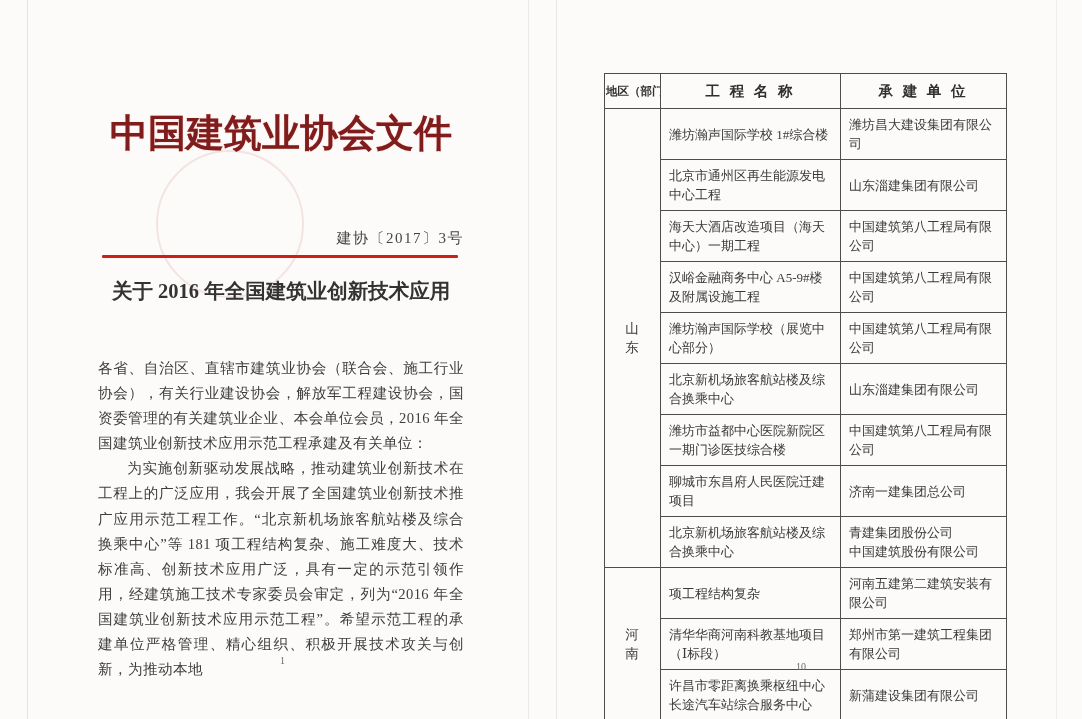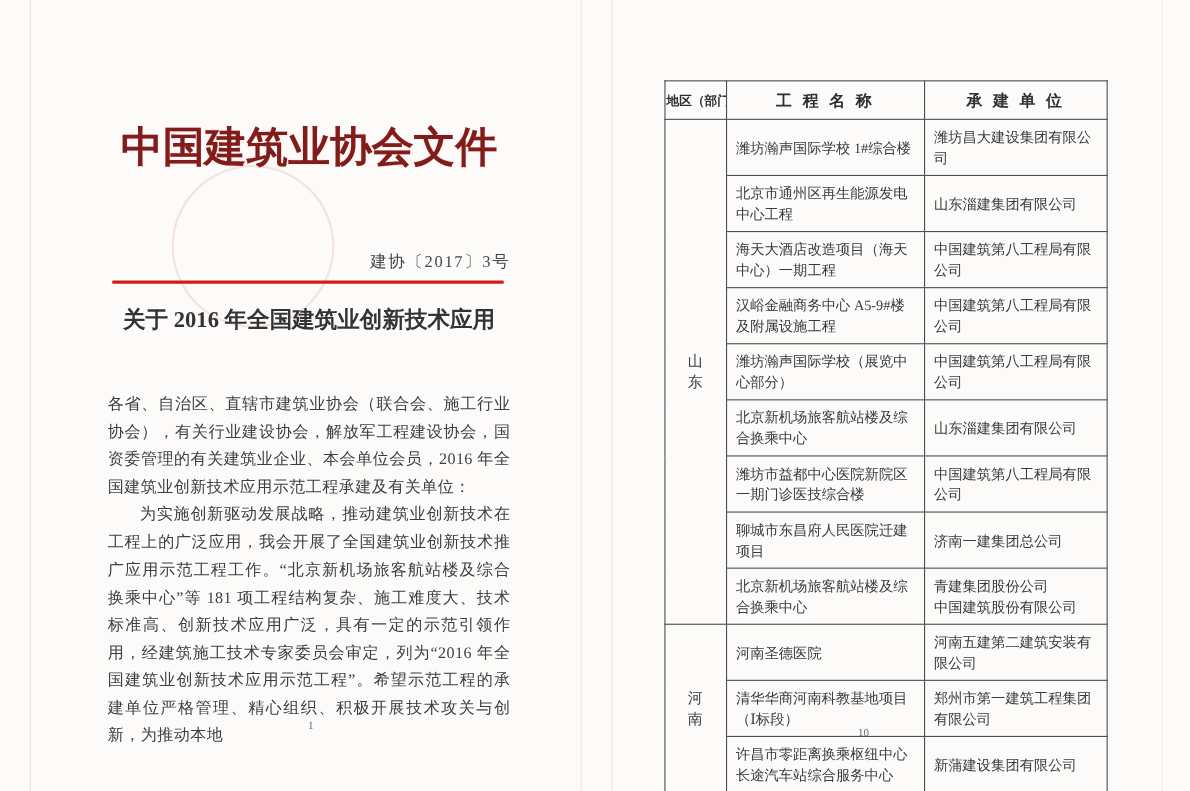--- a/index.html
+++ b/index.html
@@ -44,21 +44,21 @@
     font-size:14.6px; line-height:25.1px; text-align:justify;
     letter-spacing:0.4px; color:#3e3e3e;
   }
   .body-text p { margin:0; }
   .body-text p.indent { text-indent:2em; }
   .pageno {
     position:absolute; font-size:10px; color:#6a6a6a;
     font-family:"Liberation Serif",serif;
   }
   .pageno-left { left:280px; top:655px; }
-  .pageno-right { left:780px; top:661px; }
+  .pageno-right { left:796px; top:661px; }
 
   
   table.projects {
     position:absolute; left:604px; top:73px; width:402px;
     border-collapse:collapse; table-layout:fixed;
     font-size:13px; color:#3a3a3a;
   }
   .projects th, .projects td { border:1.4px solid #4d4d4d; }
   .projects th {
     height:30px; font-weight:bold; color:#2f2f2f;
@@ -147,21 +147,21 @@
             <td class="project-cell">聊城市东昌府人民医院迁建项目</td>
             <td class="contractor-cell">济南一建集团总公司</td>
           </tr>
           <tr>
             <td class="project-cell">北京新机场旅客航站楼及综合换乘中心</td>
             <td class="contractor-cell">青建集团股份公司
 中国建筑股份有限公司</td>
           </tr>
           <tr>
             <td class="region-cell" rowspan="3">河　南</td>
-            <td class="project-cell">河南圣德医院</td>
+            <td class="project-cell">项工程结构复杂</td>
             <td class="contractor-cell">河南五建第二建筑安装有限公司</td>
           </tr>
           <tr>
             <td class="project-cell">清华华商河南科教基地项目（Ⅰ标段）</td>
             <td class="contractor-cell">郑州市第一建筑工程集团有限公司</td>
           </tr>
           <tr>
             <td class="project-cell">许昌市零距离换乘枢纽中心长途汽车站综合服务中心</td>
             <td class="contractor-cell">新蒲建设集团有限公司</td>
           </tr>

